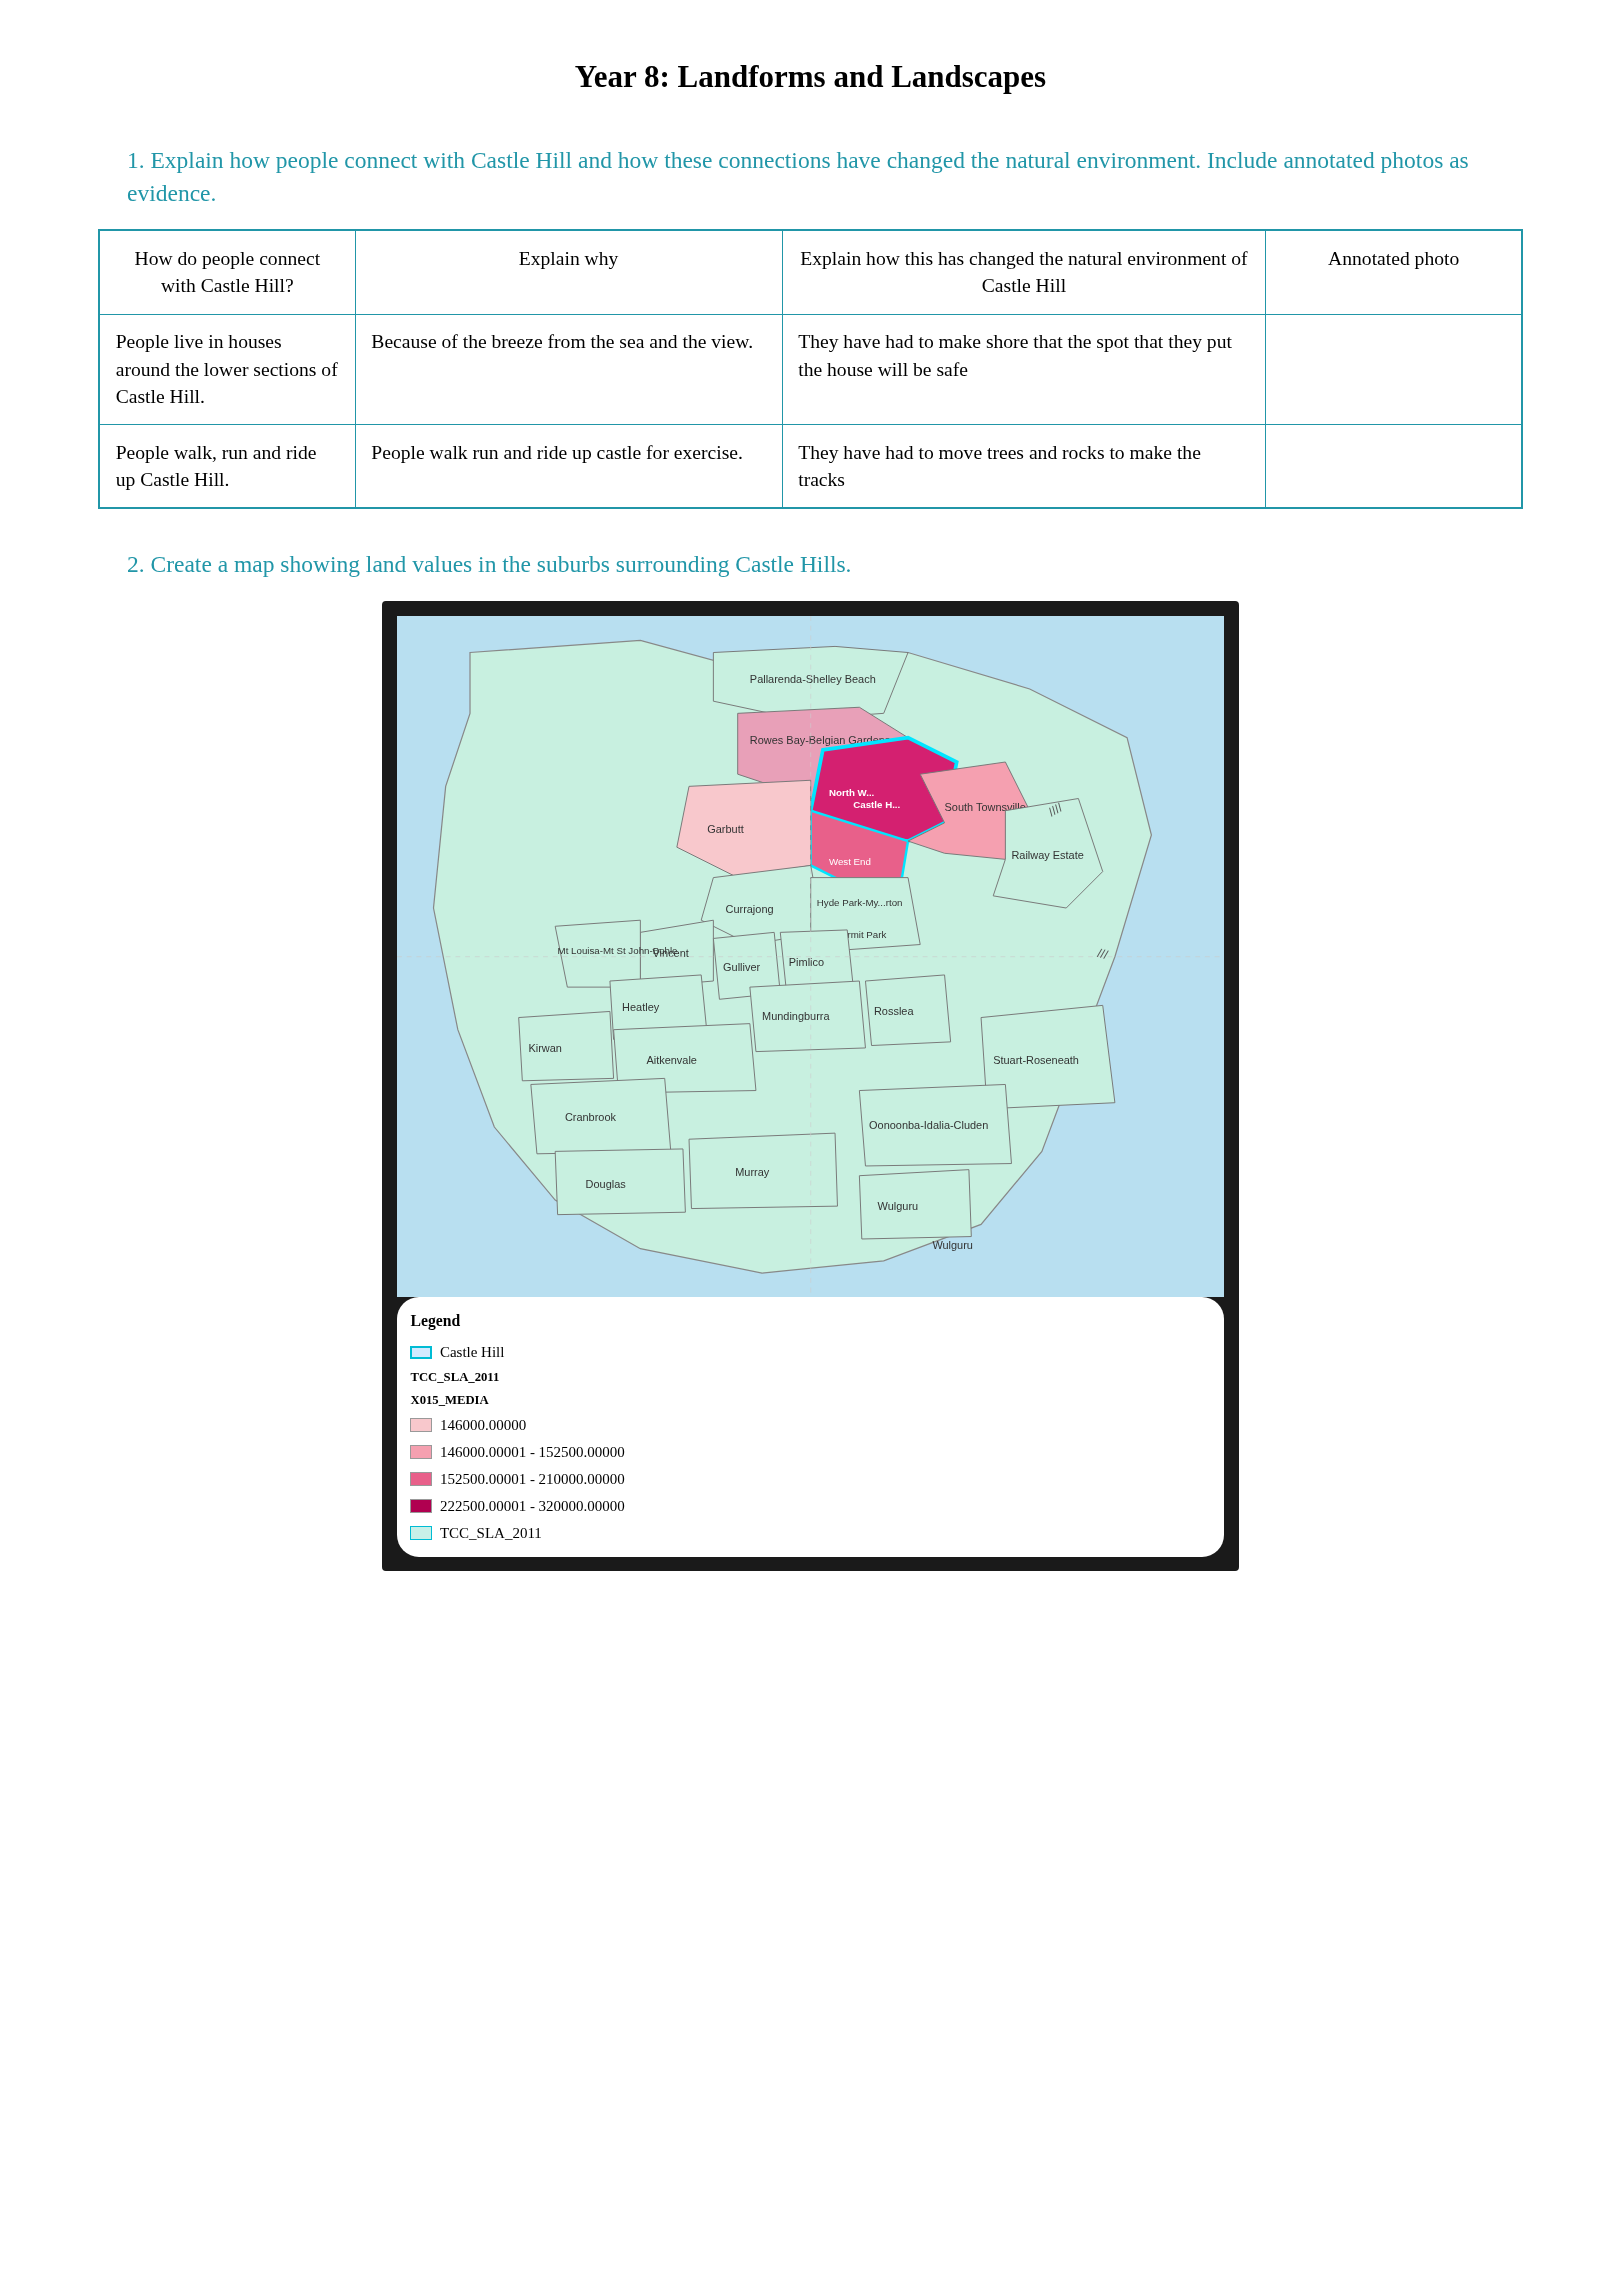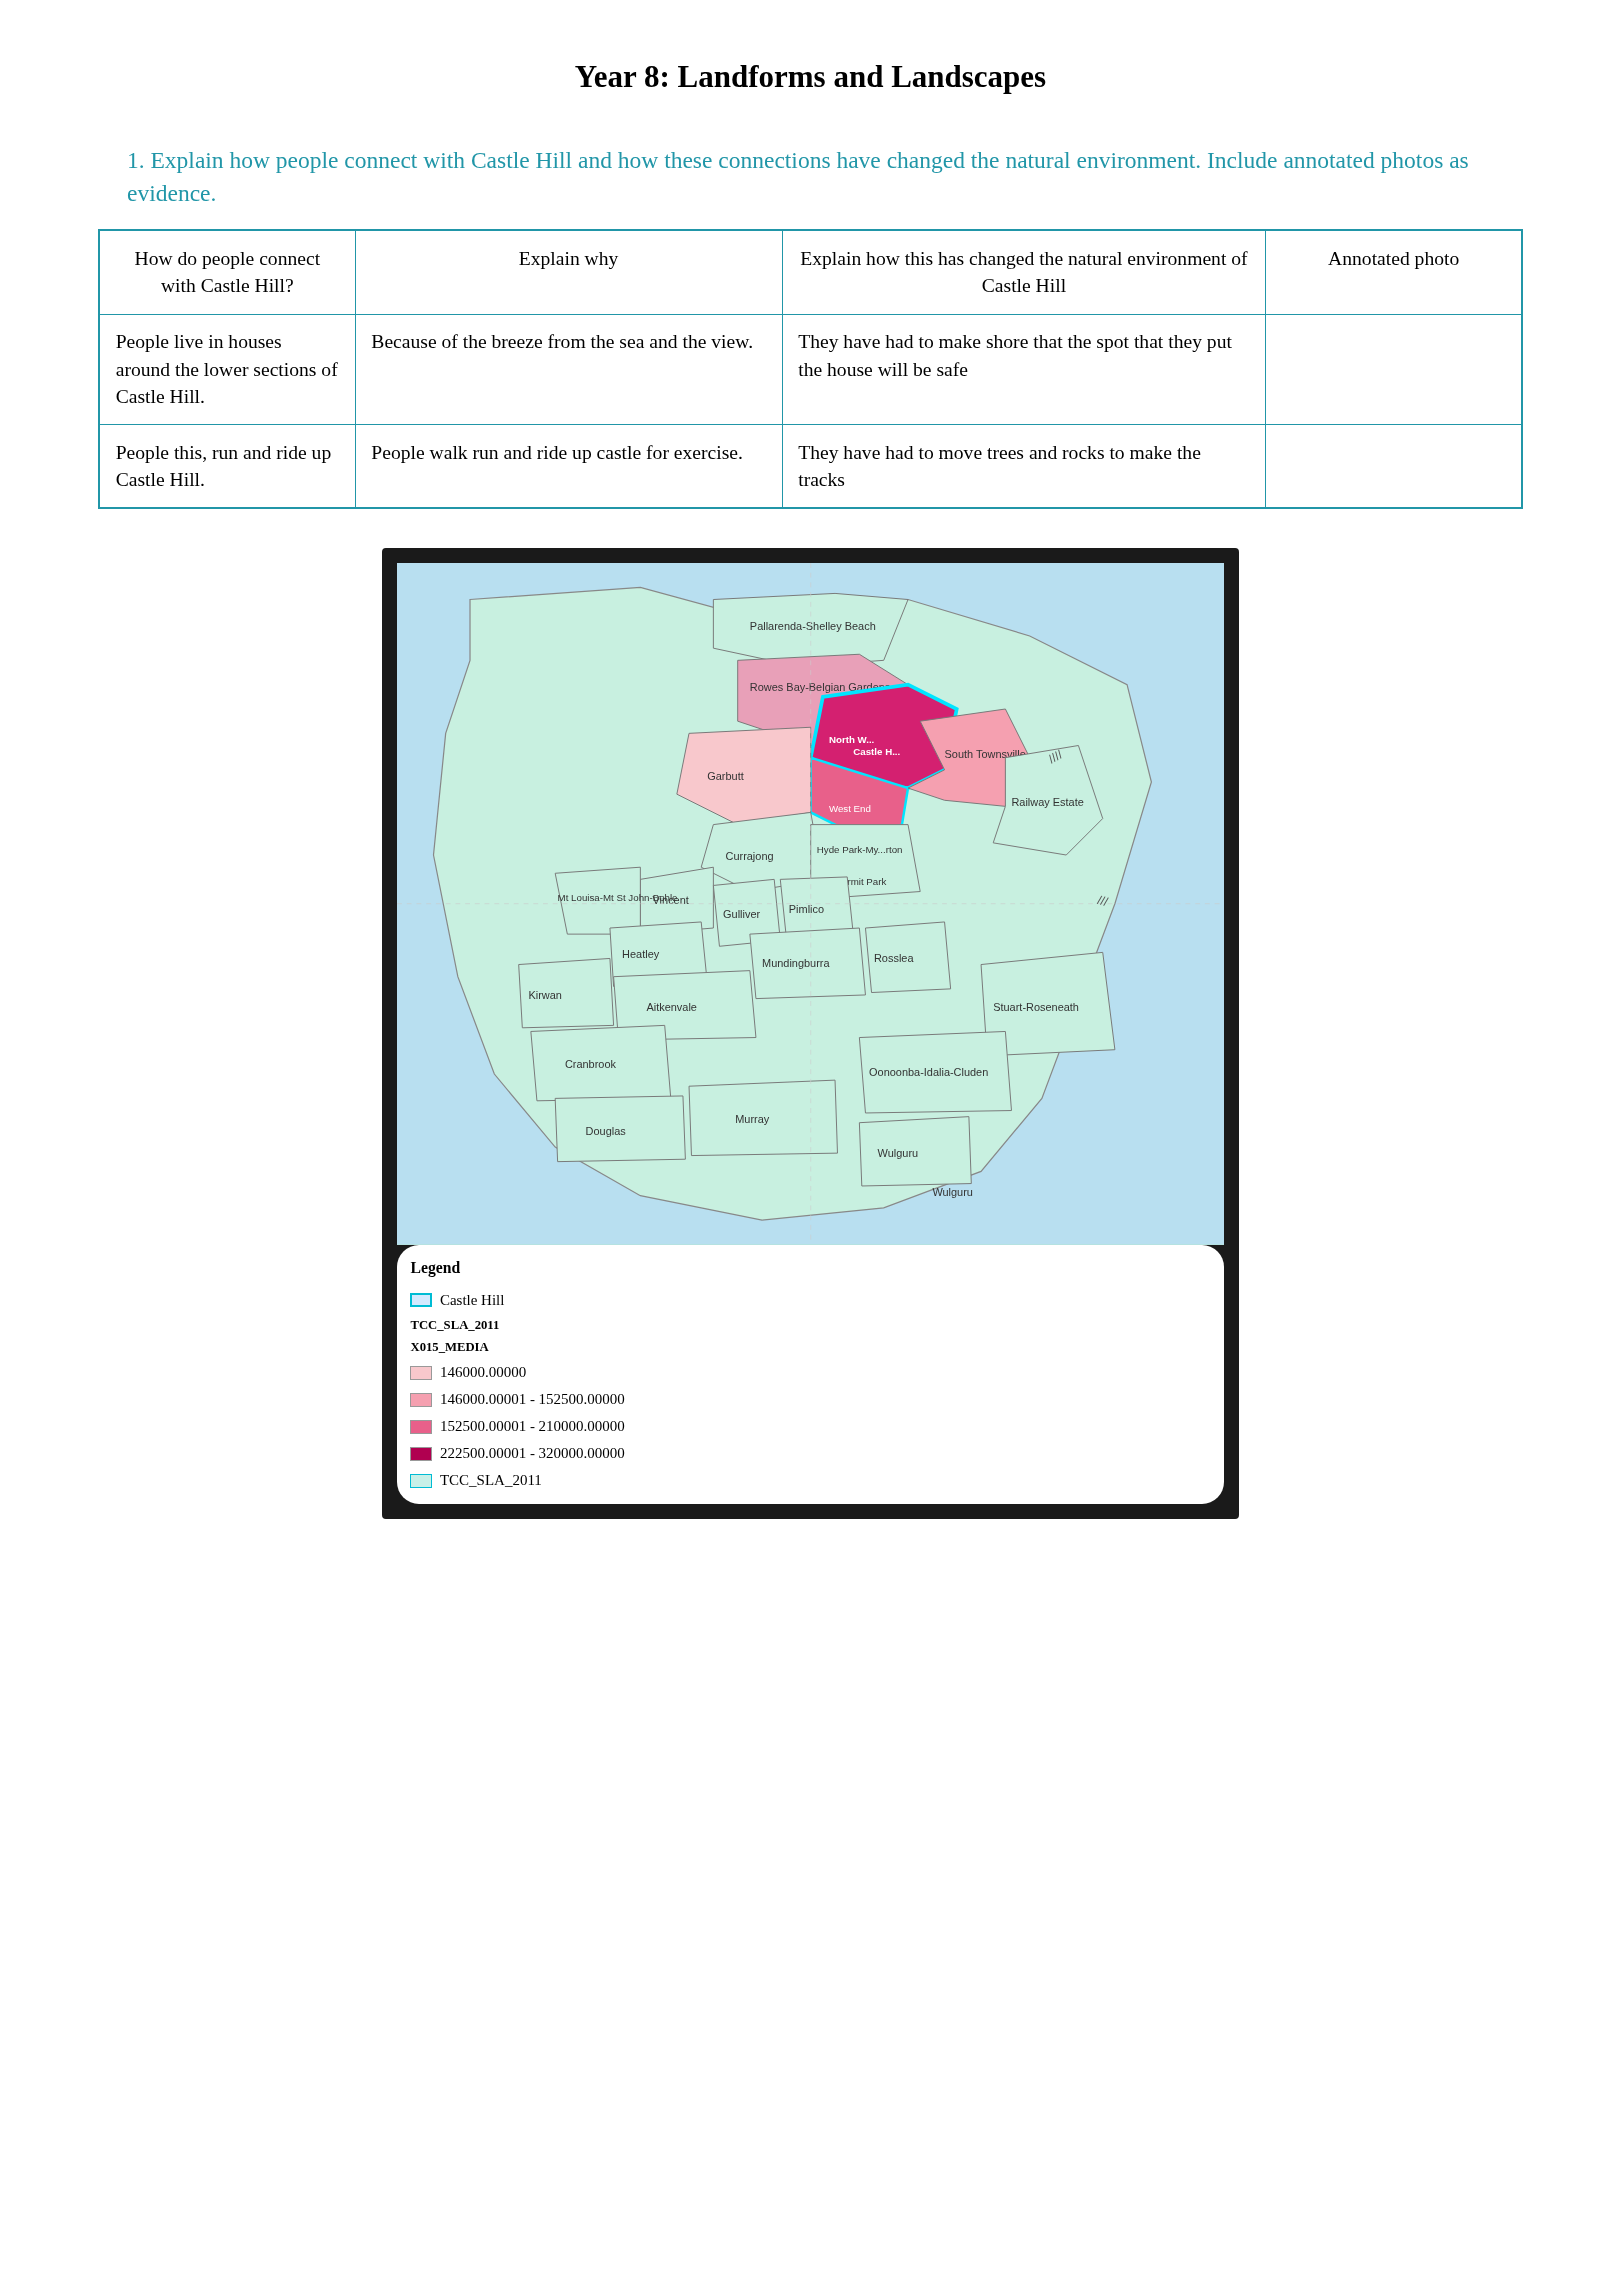--- a/index.html
+++ b/index.html
@@ -133,30 +133,34 @@
       </tr>
     </thead>
     <tbody>
       <tr>
         <td class="col-connect">People live in houses around the lower sections of Castle Hill.</td>
         <td class="col-why">Because of the breeze from the sea and the view.</td>
         <td class="col-changed">They have had to make shore that the spot that they put the house will be safe</td>
         <td class="col-photo"></td>
       </tr>
       <tr>
-        <td class="col-connect">People this, run and ride up Castle Hill.</td>
+        <td class="col-connect">People walk, run and ride up Castle Hill.</td>
         <td class="col-why">People walk run and ride up castle for exercise.</td>
         <td class="col-changed">They have had to move trees and rocks to make the tracks</td>
         <td class="col-photo"></td>
       </tr>
     </tbody>
   </table>
 </div>
 
 <div class="question">
+  <p class="question-text">
+    <span>2.</span>
+    <span>Create a map showing land values in the suburbs surrounding Castle Hills.</span>
+  </p>
 
   <div class="map-container">
 
     <div class="map-inner">
       <svg class="map-svg" viewBox="0 0 680 560" xmlns="http://www.w3.org/2000/svg">
 
         <rect width="680" height="560" fill="#b8dff0"></rect>
 
         <polygon points="60,30 200,20 310,50 420,30 520,60 600,100 620,180 590,280 560,360 530,440 480,500 400,530 300,540 200,520 130,480 80,420 50,340 30,240 40,140 60,80" fill="#c8f0e0" stroke="#888" stroke-width="1"></polygon>
 

